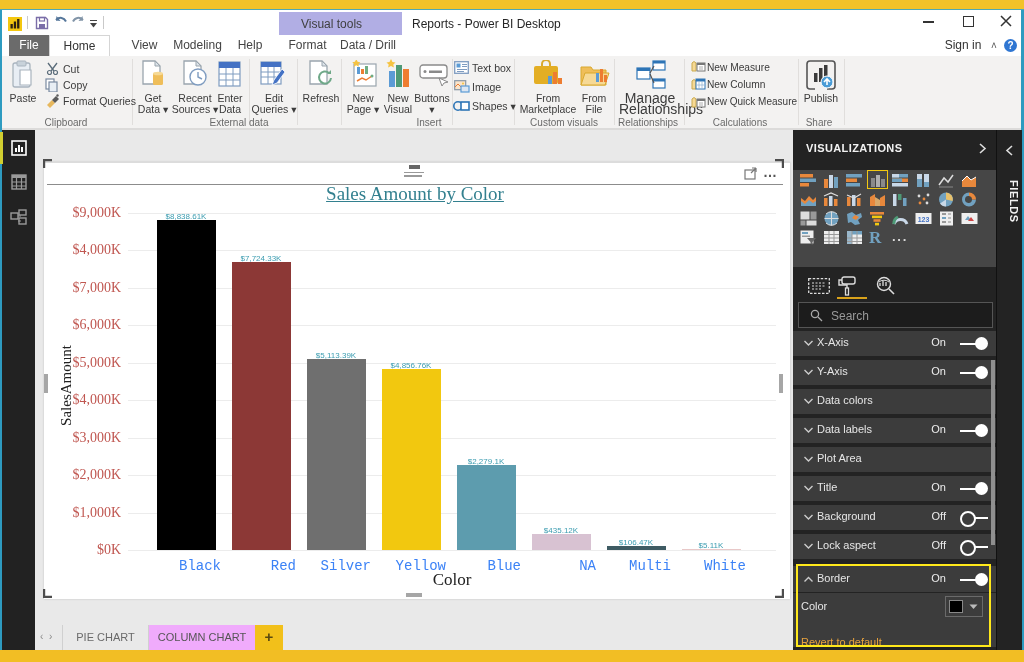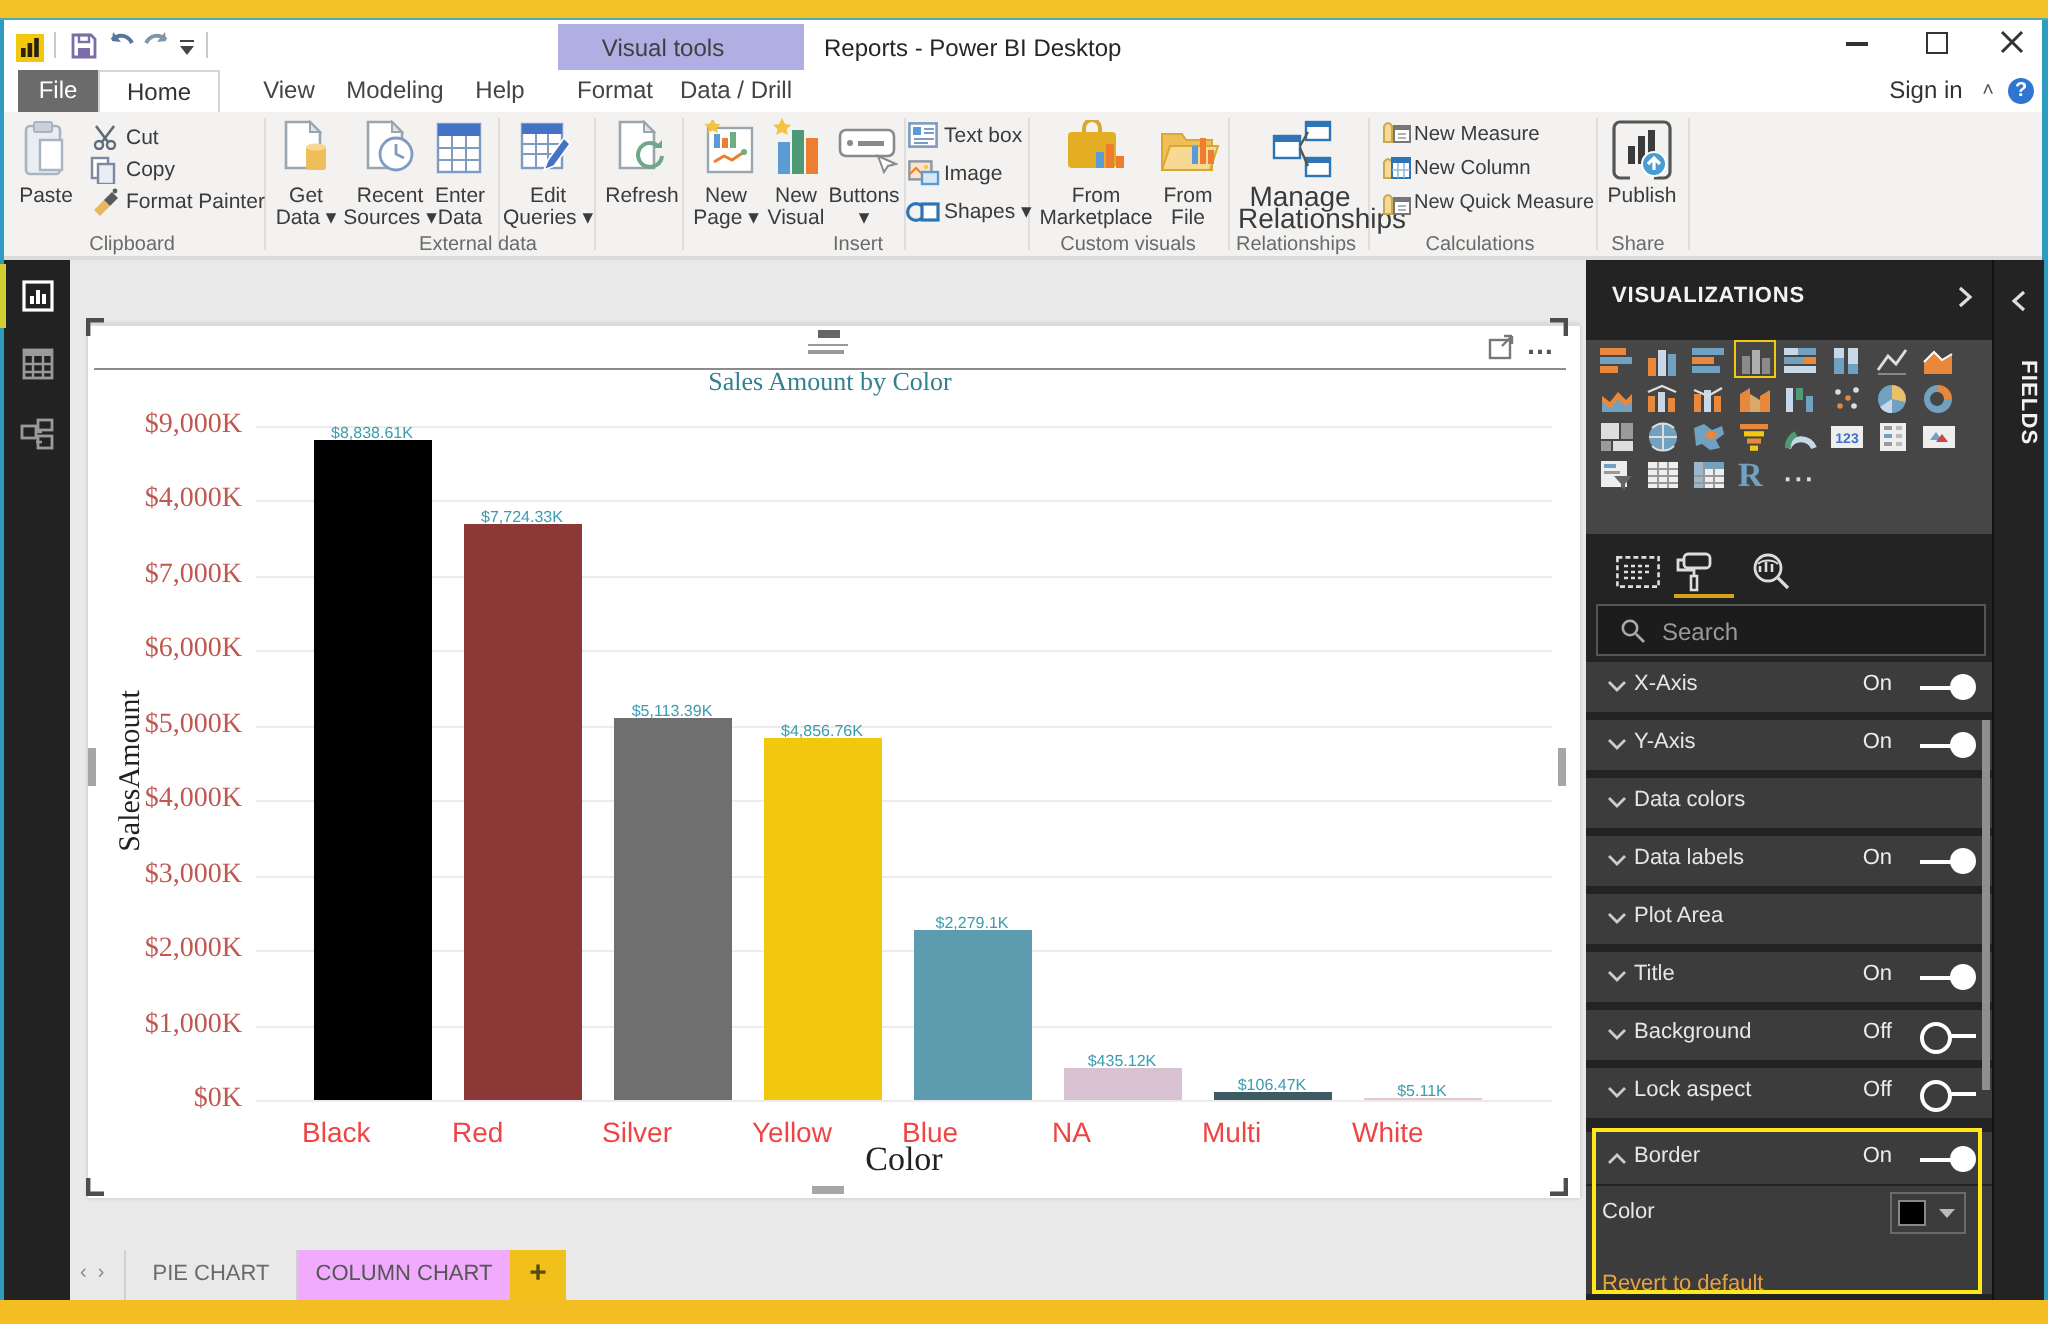--- a/index.html
+++ b/index.html
@@ -28,21 +28,21 @@
   .rtxt-l{position:absolute;font-size:10.5px;color:#3b3b3b;line-height:12px;}
   
   #sidebar{left:2px;top:130px;width:33px;height:520px;background:#222222;}
   #nav-accent{left:0px;top:132px;width:3px;height:32px;background:#D0CE30;}
   #canvas{left:35px;top:130px;width:758px;height:495px;background:#E9E9E9;}
   #page{left:9px;top:32px;width:746px;height:437px;background:#fff;box-shadow:0 0 2px rgba(0,0,0,.18);}
   
   .bar{position:absolute;}
   .dlabel{position:absolute;font-size:8px;color:#3B9CB0;text-align:center;width:60px;}
   .ylab{position:absolute;font-family:"Liberation Serif",serif;font-size:14px;color:#C05751;text-align:right;width:60px;}
-  .xlab{position:absolute;font-family:Liberation Sans, sans-serif;font-size:14px;color:#ef4444;text-align:left;width:70px;}
+  .xlab{position:absolute;font-family:Liberation Mono, monospace;font-size:14px;color:#3b82f6;text-align:right;width:70px;}
   .grid{position:absolute;height:1px;background:#ECECEC;}
   .handle{position:absolute;background:#a6a6a6;}
   
   #tabbar{left:35px;top:625px;width:758px;height:25px;background:#E9E9E9;}
   
   #rpanel{left:793px;top:130px;width:203px;height:520px;background:#232323;}
   #fieldsbar{left:996px;top:130px;width:25px;height:520px;background:#232323;border-left:1px solid #111;}
   .row{position:absolute;left:0;width:203px;height:25px;background:#3C3C3C;color:#E6E6E6;font-size:11px;}
   .row .nm{position:absolute;left:24px;top:5px;}
   .row .chev{position:absolute;left:10px;top:5px;font-size:9px;color:#ccc;}
@@ -147,21 +147,21 @@
   <svg class="abs" style="left:43px;top:22px" width="14" height="14" viewBox="0 0 14 14">
       <rect x="1" y="1" width="8" height="10" fill="#fff" stroke="#7a8aa0" stroke-width="1.2"></rect>
       <rect x="4" y="4" width="8" height="10" fill="#E8EEF4" stroke="#7a8aa0" stroke-width="1.2"></rect>
     </svg>
   <div class="rtxt-l" style="left:61px;top:23px;">Copy</div>
   <svg class="abs" style="left:44px;top:38px" width="14" height="14" viewBox="0 0 14 14">
       <path d="M1 11 L6 6 L9 9 L4 14z" fill="#E7B85E"></path>
       <path d="M6 6 L10 2 L13 5 L9 9z" fill="#5a5a5a"></path>
       <circle cx="11.5" cy="1.5" r="1.2" fill="#5a5a5a"></circle>
     </svg>
-  <div class="rtxt-l" style="left:61px;top:39px;">Format Painter</div>
+  <div class="rtxt-l" style="left:61px;top:39px;">Format Queries</div>
 
   <svg class="abs" style="left:139px;top:4px" width="24" height="28" viewBox="0 0 24 28">
       <path d="M2 1 h12 l5 5 v18 h-17z" fill="#fff" stroke="#9aa5ae" stroke-width="1.3"></path>
       <path d="M14 1 l5 5 h-5z" fill="#dde4ea" stroke="#9aa5ae"></path>
       <rect x="12" y="13" width="10" height="12" rx="1.5" fill="#EFBE5A"></rect>
       <ellipse cx="17" cy="13.5" rx="5" ry="1.8" fill="#F6D995"></ellipse>
     </svg>
   <div class="rtxt" style="left:126px;top:37px;width:50px;">Get<br>Data ▾</div>
   <svg class="abs" style="left:180px;top:4px" width="26" height="28" viewBox="0 0 26 28">
       <path d="M2 1 h12 l5 5 v18 h-17z" fill="#fff" stroke="#9aa5ae" stroke-width="1.3"></path>
@@ -342,21 +342,21 @@
       <path d="M1 1 V9 H9" stroke="#4d4d4d" stroke-width="2.4" fill="none"></path>
     </svg>
   <svg class="abs" style="left:774px;top:588px" width="10" height="10">
       <path d="M9 1 V9 H1" stroke="#4d4d4d" stroke-width="2.4" fill="none"></path>
     </svg>
 
   <div class="handle" style="left:779px;top:374px;width:4px;height:19px;"></div>
   <div class="handle" style="left:44px;top:374px;width:4px;height:19px;"></div>
   <div class="handle" style="left:406px;top:593px;width:16px;height:4px;"></div>
 
-  <div class="abs" style="left:280px;top:183px;width:270px;text-align:center;font-family:'Liberation Serif',serif;font-size:13px;color:#33808F;">Sales Amount by Color</div>
+  <div class="abs" style="left:280px;top:183px;width:270px;text-align:center;font-family:'Liberation Serif',serif;font-size:19px;color:#33808F;text-decoration:underline;">Sales Amount by Color</div>
 
   <div class="grid" style="left:128px;top:213px;width:648px;"></div>
   <div class="grid" style="left:128px;top:250px;width:648px;"></div>
   <div class="grid" style="left:128px;top:288px;width:648px;"></div>
   <div class="grid" style="left:128px;top:325px;width:648px;"></div>
   <div class="grid" style="left:128px;top:363px;width:648px;"></div>
   <div class="grid" style="left:128px;top:400px;width:648px;"></div>
   <div class="grid" style="left:128px;top:438px;width:648px;"></div>
   <div class="grid" style="left:128px;top:475px;width:648px;"></div>
   <div class="grid" style="left:128px;top:513px;width:648px;"></div>

